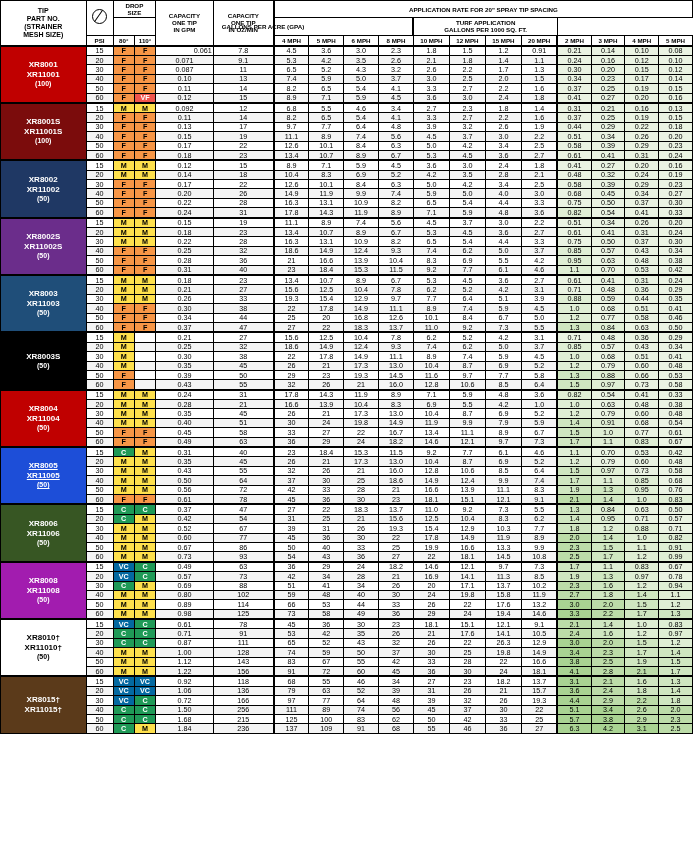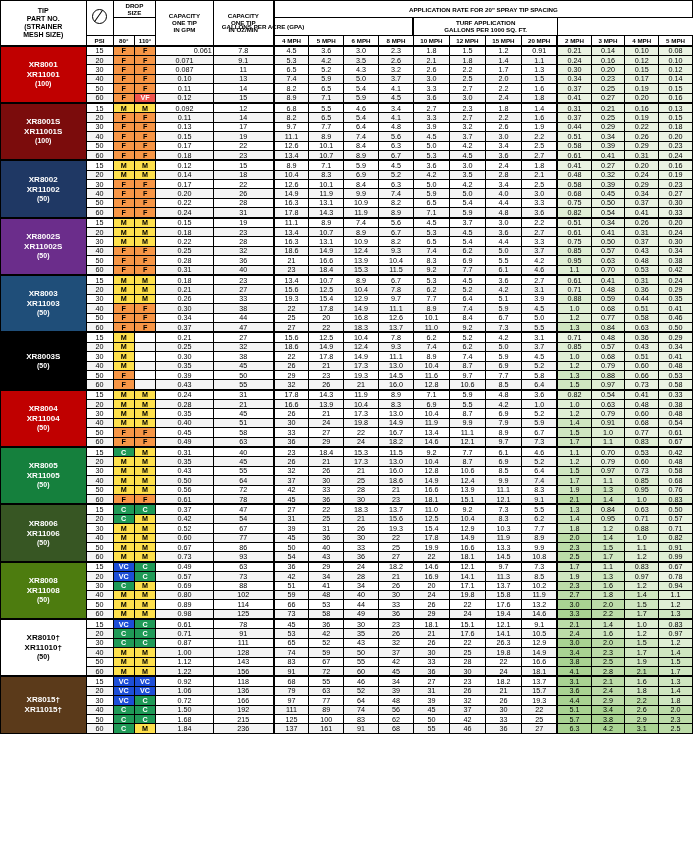--- a/index.html
+++ b/index.html
@@ -10,21 +10,21 @@
   .hdr{font-weight:bold;font-size:7px;line-height:1.15;padding:2px 1px;}
   .hdr-sm{font-weight:bold;font-size:6.2px;line-height:1.15;padding:1px;}
   .tip-cell{font-weight:bold;font-size:8px;line-height:1.25;color:#fff;padding:2px 18px;}
   .tip-cell .paren{font-size:7px;font-weight:bold;}
   .val{font-size:7.2px;padding:0.6px 1px;}
   .psi{font-size:7.2px;font-weight:normal;}
   .drop{font-weight:bold;font-size:7.2px;}
   .ds-F{background:#f79646;}
   .ds-M{background:#ffe14d;}
   .ds-C{background:#1f9a57;color:#fff;}
-  .ds-VC{background:#1d4ed8;color:#fff;}
+  .ds-VC{background:#0369a1;color:#fff;}
   .ds-VF{background:#f0554d;color:#fff;}
   .grn1{background:#eaf3e2;}
   .grn2{background:#dfeed4;}
   .grn3{background:#cfe6c0;}
   .grn4{background:#bcdca8;}
   .grn5{background:#a9d392;}
   .rowalt{background:#f4f4f4;}
   .thickright{border-right:2px solid #000;}
   .thicktop{border-top:2px solid #000;}
   .circ{width:13px;height:13px;border:1px solid #000;border-radius:50%;display:inline-block;position:relative;}
@@ -932,21 +932,21 @@
           <td class="val">14.6</td>
           <td class="val">12.1</td>
           <td class="val">9.7</td>
           <td class="val thickright">7.3</td>
           <td class="val grn3">1.7</td>
           <td class="val grn2">1.1</td>
           <td class="val grn2">0.83</td>
           <td class="val grn1">0.67</td>
         </tr>
         <tr>
-          <td rowspan="6" class="tip-cell thicktop" style="background: #15803d;">
+          <td rowspan="6" class="tip-cell thicktop" style="background: #1d4ed8; text-decoration: underline;">
             <div>XR8005</div>
             <div>XR11005</div>
             <div class="paren">(50)</div>
           </td>
           <td class="psi" style="border-top: 2px solid rgb(0, 0, 0);">15</td>
           <td class="drop ds-C" style="border-top: 2px solid rgb(0, 0, 0);">C</td>
           <td class="drop ds-M" style="border-top: 2px solid rgb(0, 0, 0);">M</td>
           <td class="val" style="border-top: 2px solid rgb(0, 0, 0);">0.31</td>
           <td class="val thickright" style="border-top: 2px solid rgb(0, 0, 0);">40</td>
           <td class="val" style="border-top: 2px solid rgb(0, 0, 0);">23</td>
@@ -1170,21 +1170,21 @@
           <td class="val">22</td>
           <td class="val">18.1</td>
           <td class="val">14.5</td>
           <td class="val thickright">10.8</td>
           <td class="val grn4">2.5</td>
           <td class="val grn3">1.7</td>
           <td class="val grn2">1.2</td>
           <td class="val grn2">0.99</td>
         </tr>
         <tr>
-          <td rowspan="6" class="tip-cell thicktop" style="background: #4d7c0f;">
+          <td rowspan="6" class="tip-cell thicktop" style="background: #a21caf;">
             <div>XR8008</div>
             <div>XR11008</div>
             <div class="paren">(50)</div>
           </td>
           <td class="psi" style="border-top: 2px solid rgb(0, 0, 0);">15</td>
           <td class="drop ds-VC" style="border-top: 2px solid rgb(0, 0, 0);">VC</td>
           <td class="drop ds-C" style="border-top: 2px solid rgb(0, 0, 0);">C</td>
           <td class="val" style="border-top: 2px solid rgb(0, 0, 0);">0.49</td>
           <td class="val thickright" style="border-top: 2px solid rgb(0, 0, 0);">63</td>
           <td class="val" style="border-top: 2px solid rgb(0, 0, 0);">36</td>
@@ -1473,21 +1473,21 @@
           <td class="val grn5">4.4</td>
           <td class="val grn4">2.9</td>
           <td class="val grn4">2.2</td>
           <td class="val grn3">1.8</td>
         </tr>
         <tr class="rowalt">
           <td class="psi">40</td>
           <td class="drop ds-C">C</td>
           <td class="drop ds-C">C</td>
           <td class="val">1.50</td>
-          <td class="val thickright">192</td>
+          <td class="val thickright">256</td>
           <td class="val">111</td>
           <td class="val">89</td>
           <td class="val">74</td>
           <td class="val">56</td>
           <td class="val">45</td>
           <td class="val">37</td>
           <td class="val">30</td>
           <td class="val thickright">22</td>
           <td class="val grn5">5.1</td>
           <td class="val grn5">3.4</td>
@@ -1513,21 +1513,21 @@
           <td class="val grn4">2.9</td>
           <td class="val grn4">2.3</td>
         </tr>
         <tr class="rowalt">
           <td class="psi">60</td>
           <td class="drop ds-C">C</td>
           <td class="drop ds-M">M</td>
           <td class="val">1.84</td>
           <td class="val thickright">236</td>
           <td class="val">137</td>
-          <td class="val">161</td>
+          <td class="val">109</td>
           <td class="val">91</td>
           <td class="val">68</td>
           <td class="val">55</td>
           <td class="val">46</td>
           <td class="val">36</td>
           <td class="val thickright">27</td>
           <td class="val grn5">6.3</td>
           <td class="val grn5">4.2</td>
           <td class="val grn5">3.1</td>
           <td class="val grn4">2.5</td>

